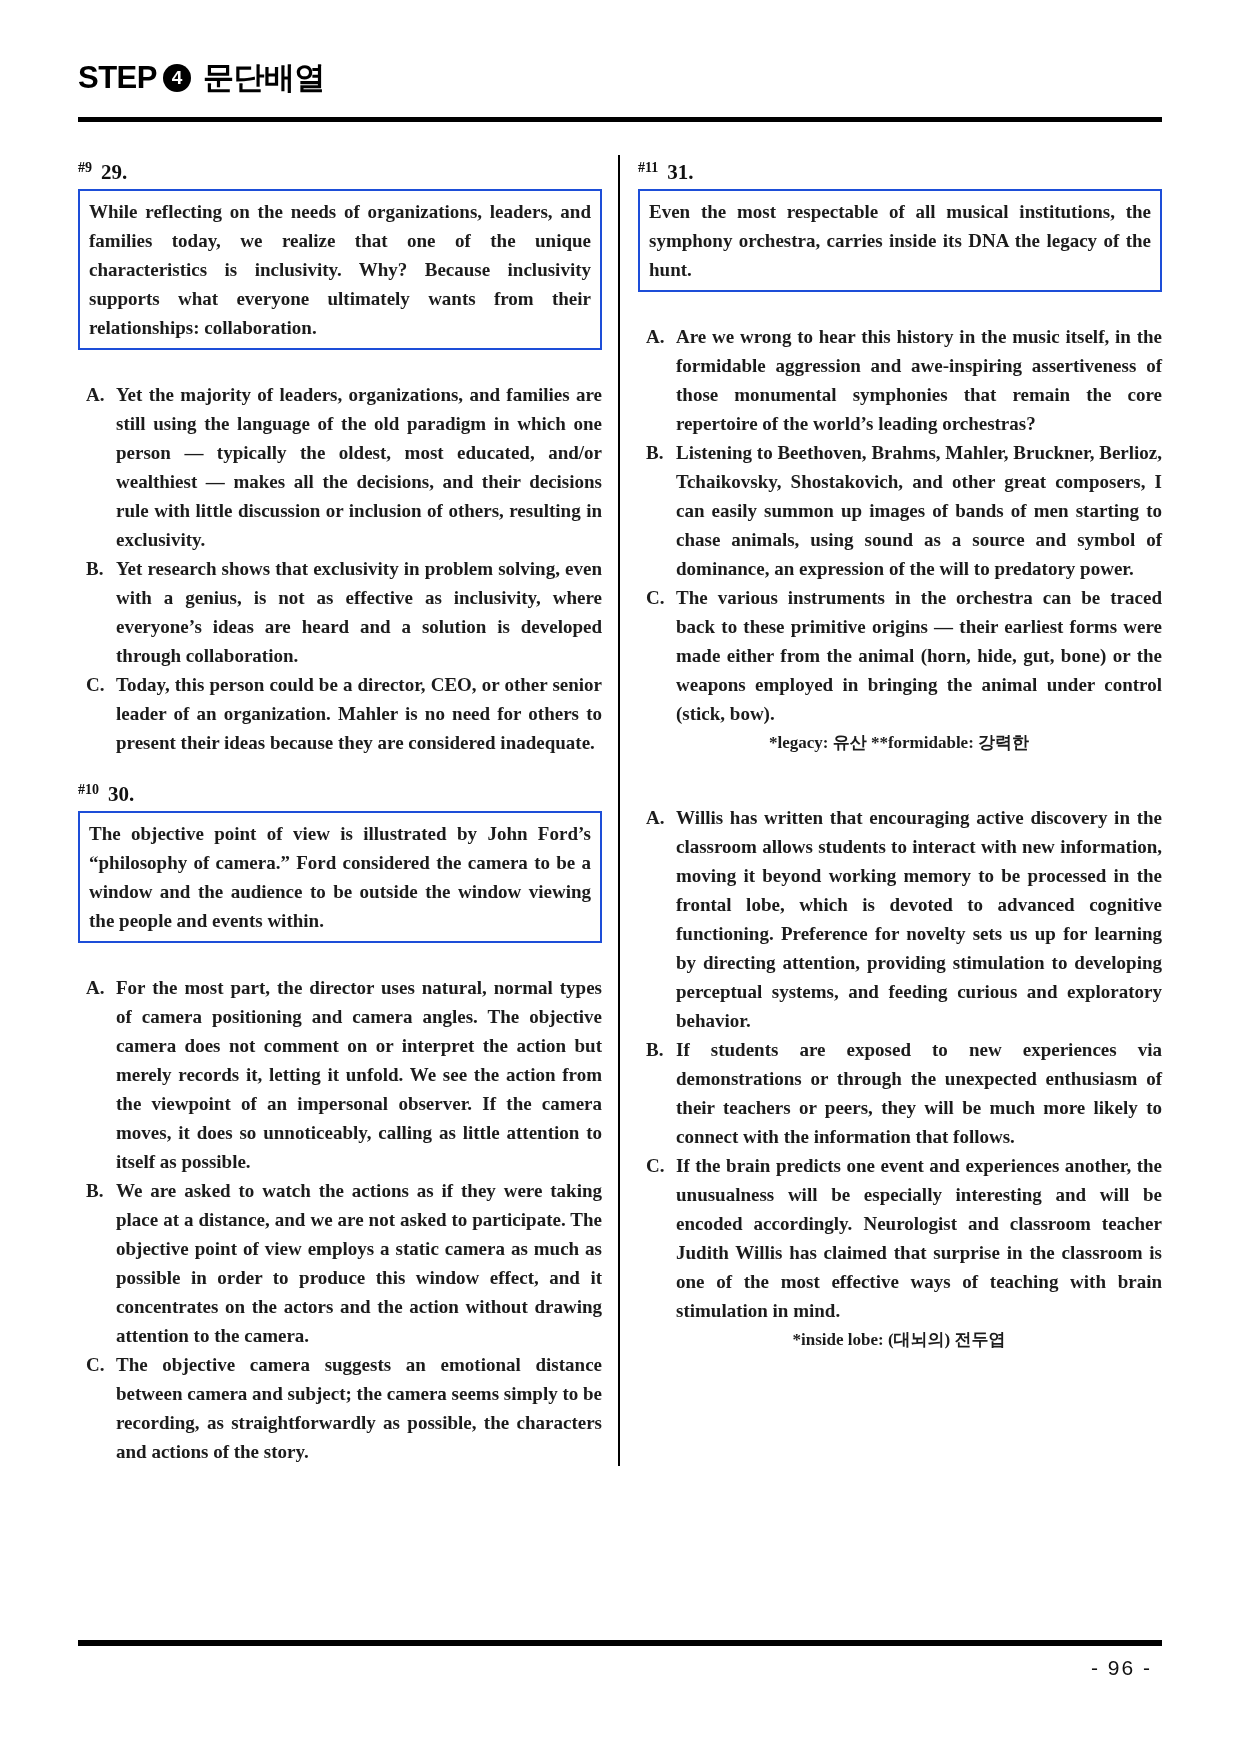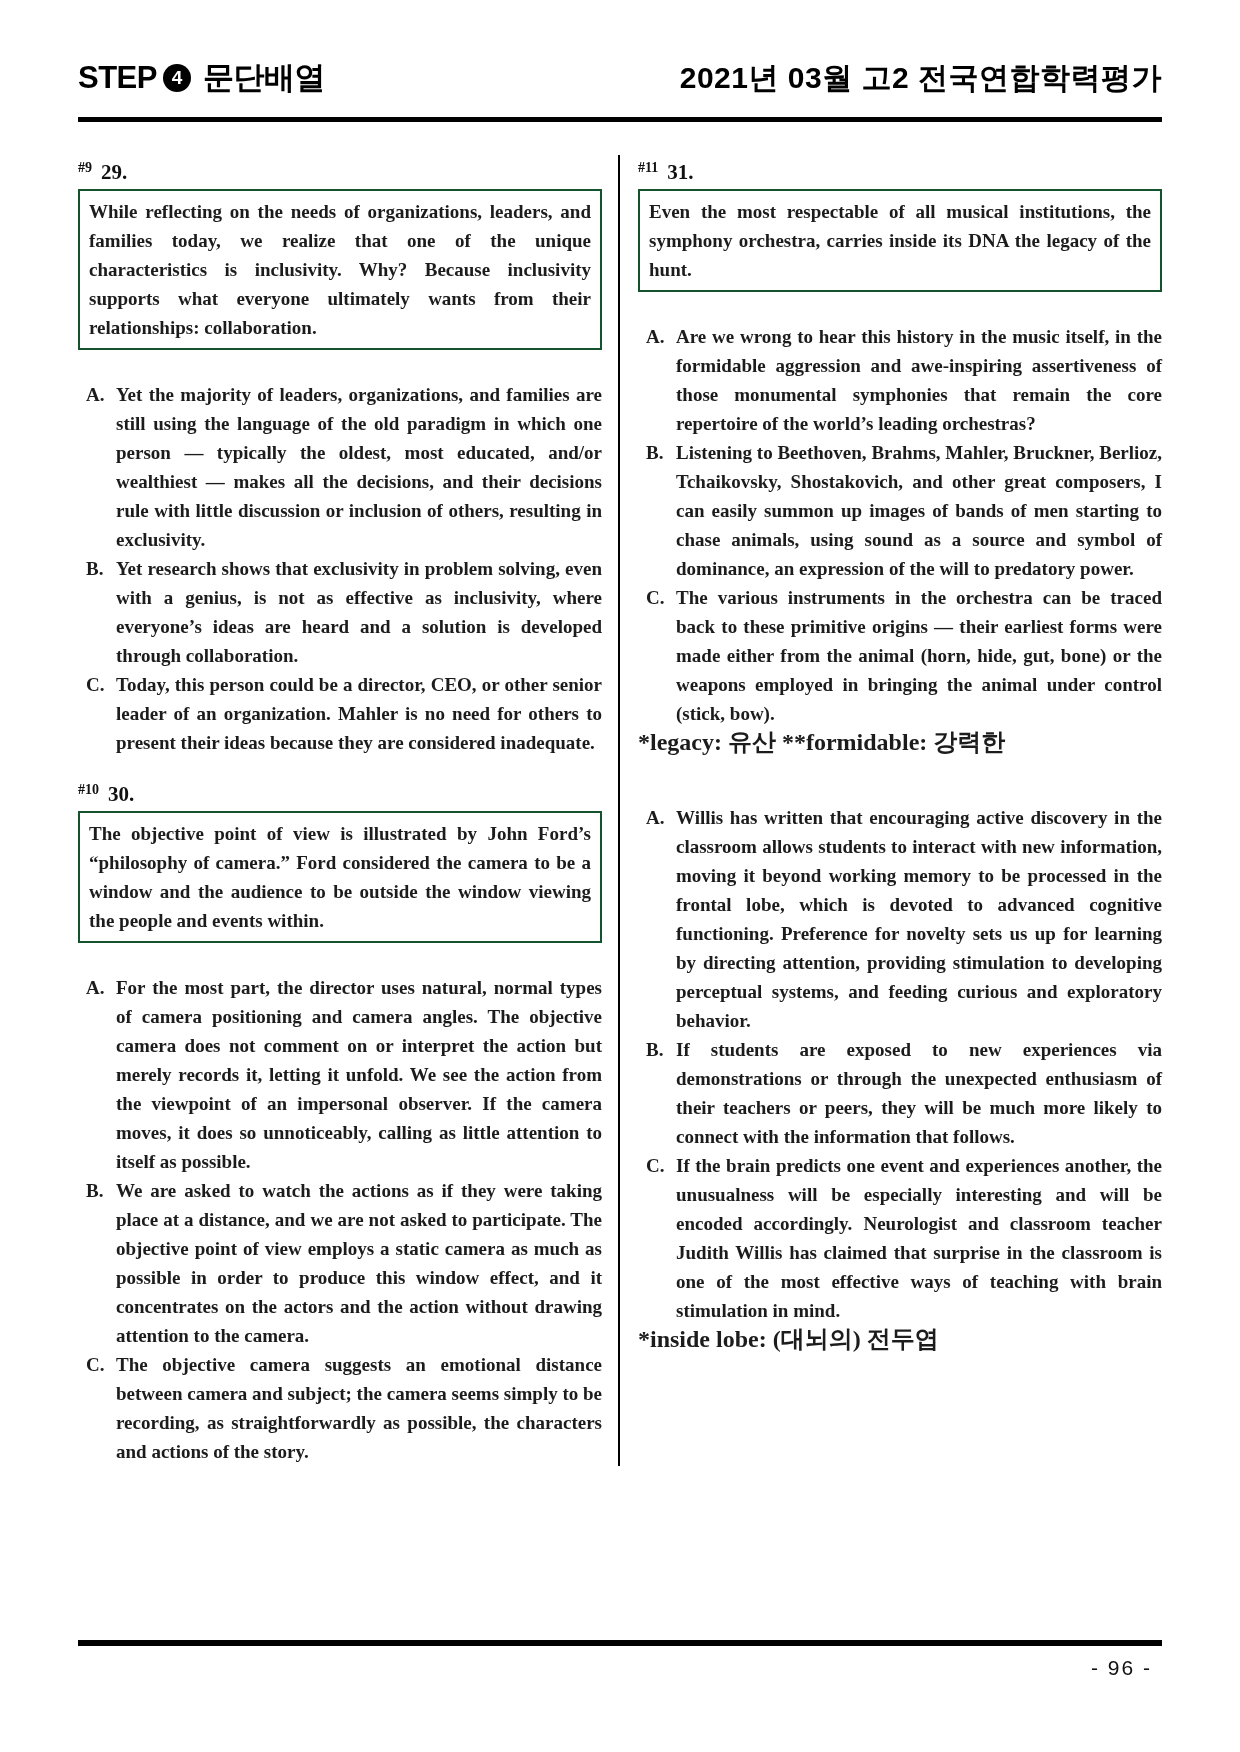--- a/index.html
+++ b/index.html
@@ -36,28 +36,28 @@
 
   
   .content { position:absolute; top:155px; left:78px; width:1084px; display:flex; align-items:stretch; }
   .col { width:524px;font-weight:bold; }
   .col-divider { width:2px; background:#000; margin-left:16px; margin-right:18px; }
 
   
   .q-head { font-size:21px; line-height:26px; margin-bottom:4px; color:#111; }
   .q-tag  { font-size:14px; vertical-align:7px; margin-right:9px; }
   .q-box {
-    border:2px solid #14532d; padding:6px 9px;
+    border:2px solid #1d4ed8; padding:6px 9px;
     font-size:19px; line-height:29px; text-align:justify; color:#1c1c1c;
   }
   .paras { margin-top:30px; }
   .para { display:flex; padding-left:8px; font-size:19px; line-height:29px; }
   .p-label { flex:none; width:30px; }
   .p-text { flex:1; text-align:justify; }
-  .footnote { font-size:24px; line-height:29px; text-align:left; padding-right:2px; }
+  .footnote { font-size:17px; line-height:29px; text-align:center; padding-right:2px; }
   .q-gap-sm { margin-top:20px; }
   .q-gap-lg { margin-top:46px; }
 
   
   .bottom-rule { position:absolute; top:1640px; left:78px; width:1084px; height:6px; background:#000; }
   .page-number {
     position:absolute; top:1656px; right:88px;
     font-family:"Liberation Sans","DejaVu Sans",sans-serif;
     font-size:21px; letter-spacing:2px; color:#111;
   }
@@ -66,21 +66,20 @@
 <body>
 
 <div class="page">
 
   <header class="header">
     <div class="header-left">
       <span class="step-word">STEP</span>
       <span class="step-badge">4</span>
       <span class="step-kr">문단배열</span>
     </div>
-    <div class="header-right">2021년 03월 고2 전국연합학력평가</div>
   </header>
   <div class="header-rule"></div>
 
   <div class="content">
 
     <div class="col">
 
       <section class="question">
         <div class="q-head">
           <span class="q-tag">#9</span><span class="q-num">29.</span>

